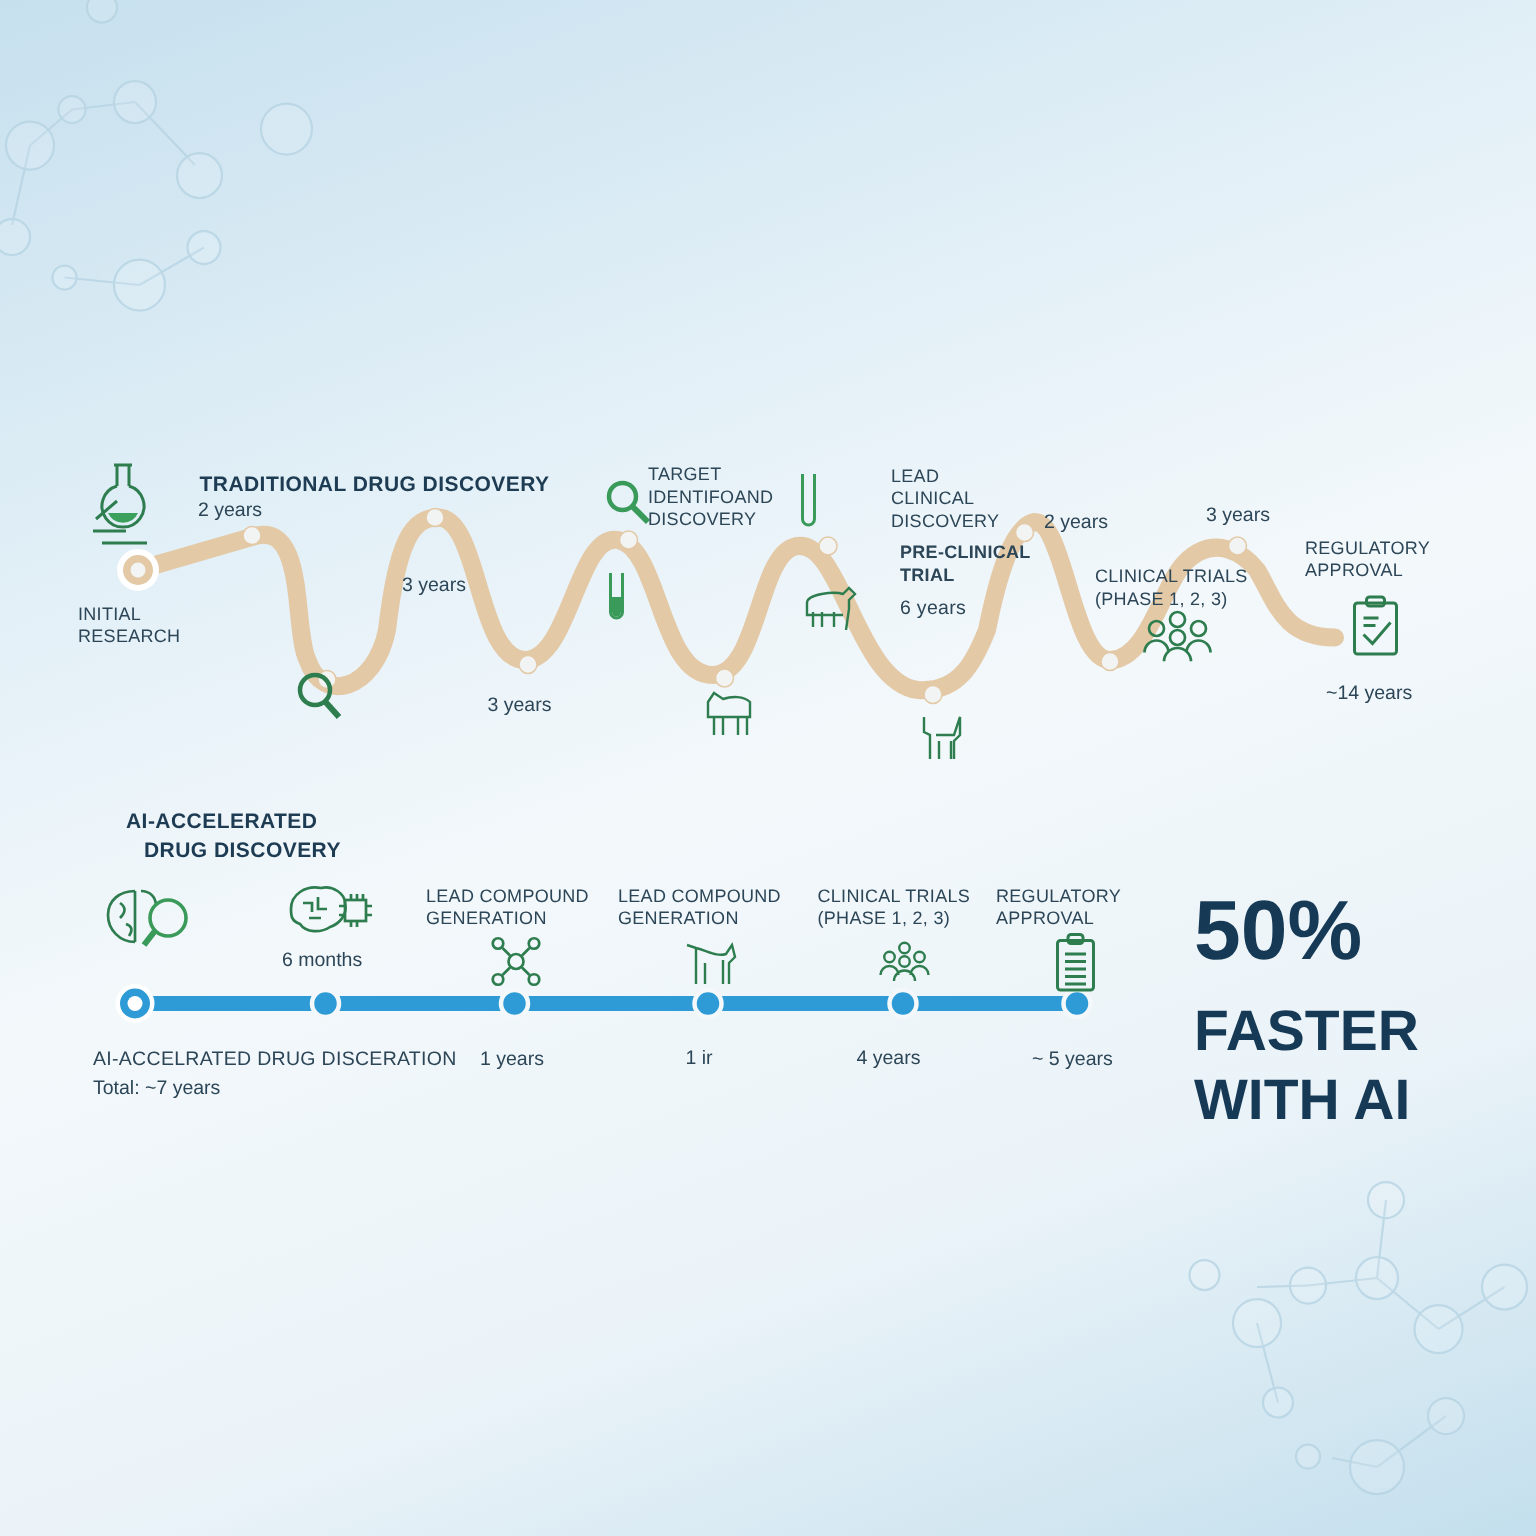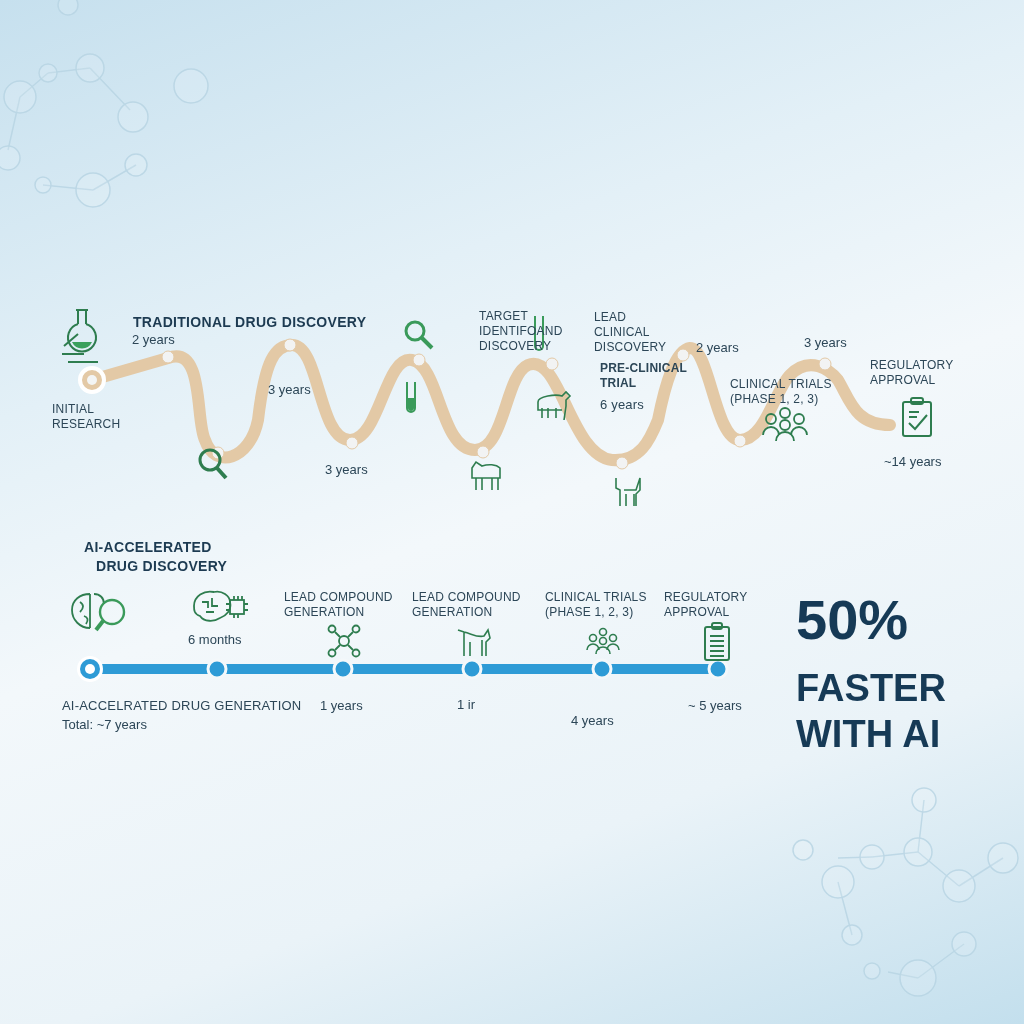--- a/index.html
+++ b/index.html
@@ -185,21 +185,21 @@
 
 <div class="title" style="left:133px;top:314px;">TRADITIONAL DRUG DISCOVERY</div>
 <div class="lbl" style="left:52px;top:402px;width:80px;font-weight:normal;font-size:12px;white-space:pre-line;">INITIAL
 RESEARCH</div>
 <div class="yr" style="left:132px;top:332px;">2 years</div>
 <div class="yr" style="left:268px;top:382px;">3 years</div>
 <div class="yr" style="left:325px;top:462px;">3 years</div>
 <div class="yr" style="left:696px;top:340px;">2 years</div>
 <div class="yr" style="left:804px;top:335px;">3 years</div>
 
-<div class="lbl" style="left:432px;top:309px;text-align:left;font-weight:normal;margin-left:47px;">
+<div class="lbl" style="left:432px;top:309px;text-align:left;font-weight:normal;">
   <div>TARGET</div>
   <div>IDENTIFOAND</div>
   <div>DISCOVERY</div>
 </div>
 <div class="lbl" style="left:554px;top:310px;text-align:left;font-weight:normal;margin-left:40px;">
   <div>LEAD</div>
   <div>CLINICAL</div>
   <div>DISCOVERY</div>
 </div>
 <div class="lbl" style="left:600px;top:361px;width:100px;">
@@ -235,21 +235,21 @@
   <div>CLINICAL TRIALS</div>
   <div>(PHASE 1, 2, 3)</div>
 </div>
 <div class="lbl" style="left:664px;top:590px;width:110px;font-weight:normal;">
   <div>REGULATORY</div>
   <div>APPROVAL</div>
 </div>
 
 <div class="yr" style="left:320px;top:698px;">1 years</div>
 <div class="yr" style="left:457px;top:697px;">1 ir</div>
-<div class="yr" style="left:571px;top:697px;margin-top:16px;">4 years</div>
+<div class="yr" style="left:571px;top:697px;">4 years</div>
 <div class="yr" style="left:688px;top:698px;">~ 5 years</div>
 
-<div class="lbl" style="left:62px;top:698px;text-align:left;font-weight:normal;font-size:13px;">AI-ACCELRATED DRUG GENERATION</div>
+<div class="lbl" style="left:62px;top:698px;text-align:left;font-weight:normal;font-size:13px;">AI-ACCELRATED DRUG DISCERATION</div>
 <div class="yr" style="left:62px;top:717px;">Total: ~7 years</div>
 
 <div class="big" style="left:796px;top:590px;width:200px;font-size:56px;line-height:60px;">50%</div>
 <div class="big" style="left:796px;top:666px;width:200px;font-size:38px;line-height:44px;">FASTER</div>
 <div class="big" style="left:796px;top:712px;width:200px;font-size:38px;line-height:44px;">WITH AI</div>
 
 </body></html>

